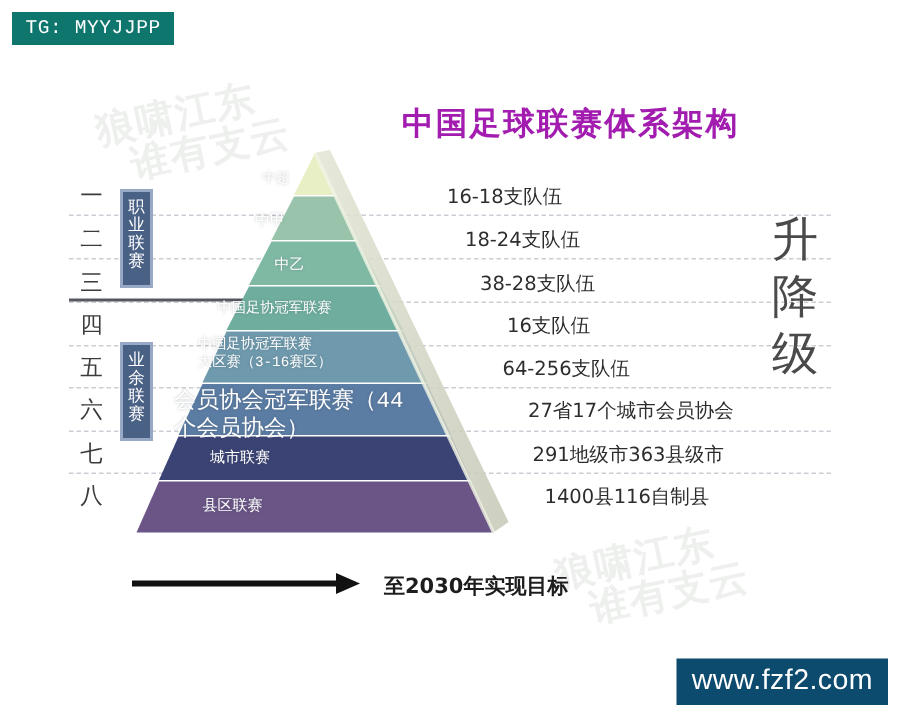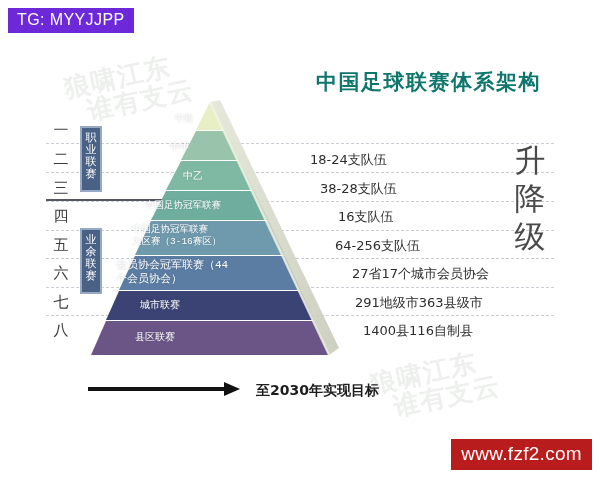--- a/index.html
+++ b/index.html
@@ -8,24 +8,24 @@
     background:#ffffff;
     font-family:"DejaVu Sans","Liberation Sans",sans-serif;
     overflow:hidden;
     position:relative;
   }
   #stage{position:absolute;left:0;top:0;width:600px;height:480px;}
 
   
   #tg-tag{
     position:absolute;left:8px;top:8px;
-    background:#6d28d9;color:#ffffff;
-    font-size:16px;letter-spacing:.4px;
+    background:#0f766e;color:#ffffff;
+    font-size:13px;letter-spacing:.4px;
     padding:3px 9px 4px 9px;
-    font-family:Liberation Sans, sans-serif;
+    font-family:Liberation Mono, monospace;
     white-space:nowrap;
   }
 
   
   .wm{
     position:absolute;
     color:#eef0ee;
     font-size:26px;
     font-weight:bold;
     line-height:1.05;
@@ -33,34 +33,33 @@
     white-space:nowrap;
     user-select:none;
     letter-spacing:1px;
   }
   .wm .l2{display:block;margin-left:18px;}
   #wm-1{left:66px;top:62px;}
   #wm-2{left:372px;top:358px;}
 
   #site-wm{
     position:absolute;right:8px;bottom:10px;
-    background:#b91c1c;color:#ffffff;
+    background:#0c4a6e;color:#ffffff;
     font-size:19px;padding:4px 10px 5px 10px;
     font-family:"Liberation Sans",sans-serif;
     letter-spacing:.3px;
   }
 
   
   #title{
     position:absolute;left:268px;top:68px;
-    font-size:21px;color:#0f766e;
+    font-size:21px;color:#a21caf;
     font-weight:bold;
     letter-spacing:1.5px;
     white-space:nowrap;
-    margin-left:48px;
   }
 
   
   .numeral{
     position:absolute;
     left:50px;width:22px;
     text-align:center;
     font-size:15px;color:#3b3b3b;
     font-family:"DejaVu Sans",sans-serif;
   }
@@ -218,32 +217,33 @@
     <div class="plabel" style="left:103px;top:69px;width:80px;font-size:10px">
       <span>中乙</span>
     </div>
     <div class="plabel" style="left:65px;top:99px;width:130px;font-size:9.5px">
       <span>中国足协冠军联赛</span>
     </div>
     <div class="plabel" style="left:52px;top:124px;width:160px;font-size:9.5px;line-height:1.25">
       <span>中国足协冠军联赛</span>
       <span class="l2">大区赛（3-16赛区）</span>
     </div>
-    <div class="plabel" style="left:36px;top:159px;width:190px;font-size:11px;line-height:1.25">
+    <div class="plabel" style="left:36px;top:159px;width:190px;font-size:15px;line-height:1.25">
       <span>会员协会冠军联赛（44</span>
       <span class="l2">个会员协会）</span>
     </div>
     <div class="plabel" style="left:55px;top:230px;width:150px;font-size:10px">
       <span>县区联赛</span>
     </div>
     <div class="plabel" style="left:60px;top:198px;width:140px;font-size:10px">
       <span>城市联赛</span>
     </div>
   </div>
 
+  <div class="rval" style="left:298px;top:122px">16-18支队伍</div>
   <div class="rval" style="left:310px;top:151px">18-24支队伍</div>
   <div class="rval" style="left:320px;top:180px">38-28支队伍</div>
   <div class="rval" style="left:338px;top:208px">16支队伍</div>
   <div class="rval" style="left:335px;top:237px">64-256支队伍</div>
   <div class="rval" style="left:352px;top:265px">27省17个城市会员协会</div>
   <div class="rval" style="left:355px;top:294px">291地级市363县级市</div>
   <div class="rval" style="left:363px;top:322px">1400县116自制县</div>
 
   <div id="updown">
     <span>升</span>

